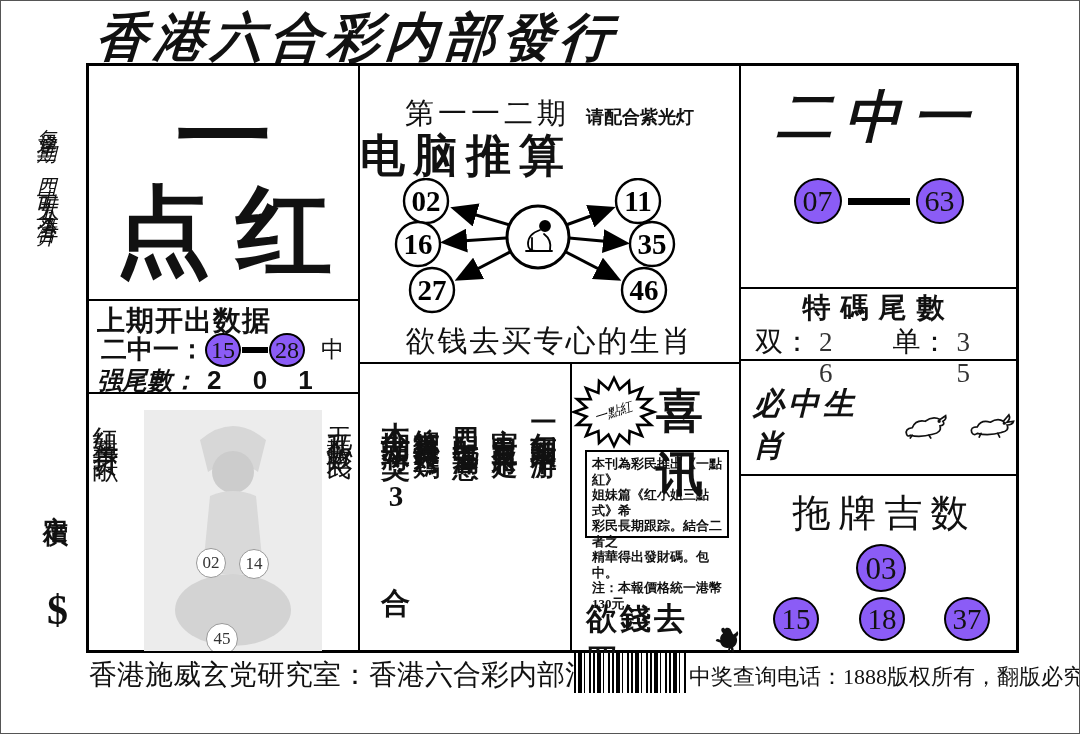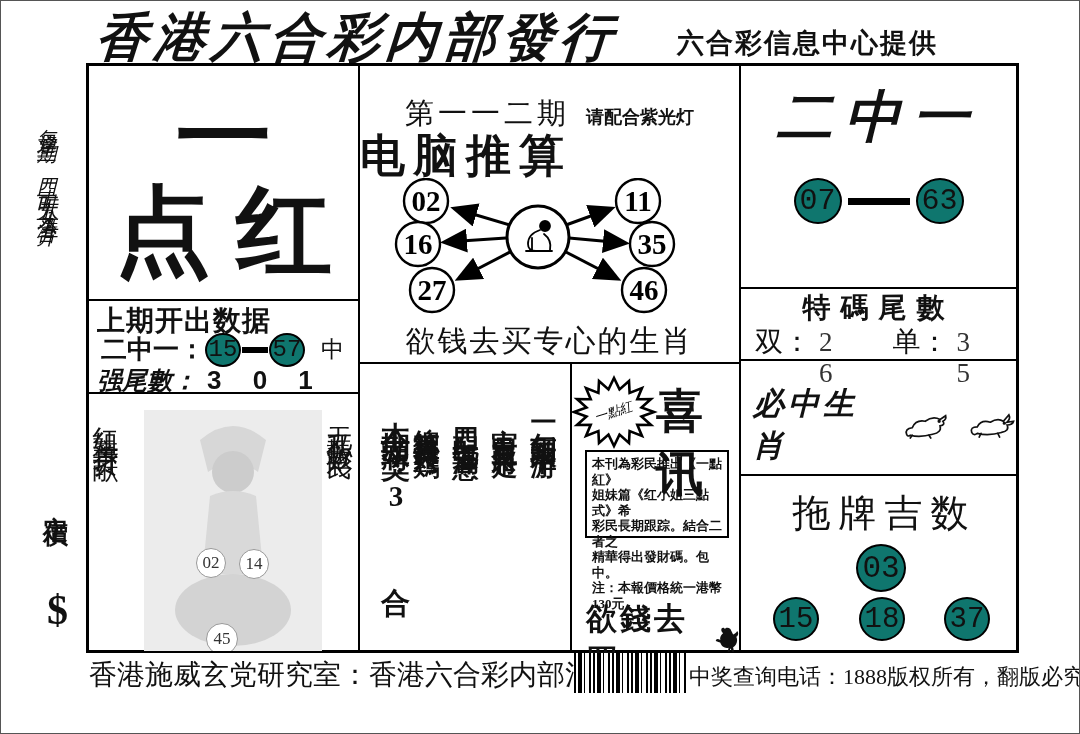--- a/index.html
+++ b/index.html
@@ -35,21 +35,21 @@
   .brand-1 { position:absolute; left:0; top:24px; width:100%; text-align:center;
              font-size:96px; font-weight:900; line-height:1; }
   .brand-2 { position:absolute; left:0; top:118px; width:100%; padding:0 26px;
              display:flex; justify-content:space-between; font-size:96px; font-weight:900; line-height:1; }
   .box-lastdraw { position:relative; height:93px; border-bottom:2.5px solid #000; }
   .ld-title { position:absolute; left:8px; top:1px; font-size:28px; font-weight:bold;
               font-family:"Liberation Sans","DejaVu Sans",sans-serif; letter-spacing:1px; }
   .ld-row { position:absolute; left:12px; top:31px; display:flex; align-items:center; }
   .ld-label { font-size:26px; font-weight:bold; font-family:"Liberation Sans","DejaVu Sans",sans-serif; }
   .circle { display:inline-flex; align-items:center; justify-content:center;
-            border:2.5px solid #000; border-radius:50%; background:#0f766e; line-height:1;font-family:Liberation Mono, monospace; }
+            border:2.5px solid #000; border-radius:50%; background:#8b5cf6; line-height:1; }
   .c34 { width:36px; height:34px; font-size:24px; }
   .ld-dash { width:26px; height:6px; background:#000; margin:0 1px; }
   .ld-hit { font-size:23px; margin-left:16px; }
   .ld-tail { position:absolute; left:8px; top:63px; display:flex; align-items:baseline; }
   .ld-tail-label { font-size:25px; font-weight:bold; font-family:"Liberation Sans","DejaVu Sans",sans-serif;font-style:italic; }
   .ld-tail-digits{ font-size:26px; font-weight:bold; letter-spacing:12px; margin-left:10px;
                    font-family:"Liberation Sans","DejaVu Sans",sans-serif; }
   .box-photo { position:relative; height:259px; }
   .cap-v { font-size:26px; letter-spacing:6px; line-height:1; }
   .cap-left  { left:3px; top:12px; }
@@ -115,21 +115,20 @@
   .barcode { left:573px; top:652px; width:112px; height:40px;
              background:repeating-linear-gradient(90deg,#000 0 2px,#fff 2px 4px,#000 4px 8px,#fff 8px 10px,#000 10px 11px,#fff 11px 15px,#000 15px 17px,#fff 17px 19px); }
   .foot-right { left:688px; top:661px; font-size:22px; white-space:nowrap; }
 </style>
 </head>
 <body>
 
 <div class="page">
 
   <div class="abs hdr-title">香港六合彩内部發行</div>
-  <div class="abs hdr-sub">六合彩信息中心提供</div>
 
   <div class="abs vtext margin-schedule">每逢星期二、四二十时十五分本港台开</div>
   <div class="abs vtext price-label">定價：</div>
   <div class="abs price-symbol">$</div>
 
   <div class="abs frame">
 
     <div class="col-left">
       <div class="box-brand">
         <div class="brand-1">一</div>
@@ -138,26 +137,26 @@
           <span>红</span>
         </div>
       </div>
 
       <div class="box-lastdraw">
         <div class="ld-title">上期开出数据</div>
         <div class="ld-row">
           <span class="ld-label">二中一：</span>
           <span class="circle c34">15</span>
           <span class="ld-dash"></span>
-          <span class="circle c34">57</span>
+          <span class="circle c34">28</span>
           <span class="ld-hit">中</span>
         </div>
         <div class="ld-tail">
           <span class="ld-tail-label">强尾數：</span>
-          <span class="ld-tail-digits">3 0 1</span>
+          <span class="ld-tail-digits">2 0 1</span>
         </div>
       </div>
 
       <div class="box-photo">
         <div class="abs vtext cap-v cap-left">红姐亲身贡献</div>
         <div class="abs photo">
           <svg width="178" height="241" viewBox="0 0 178 241">
             <rect x="0" y="0" width="178" height="241" fill="#ececec"></rect>
             <path d="M56 30 Q89 2 122 30 L114 62 Q89 44 64 62 Z" fill="#d7d7d7"></path>
             <circle cx="89" cy="62" r="21" fill="#cccccc"></circle>

